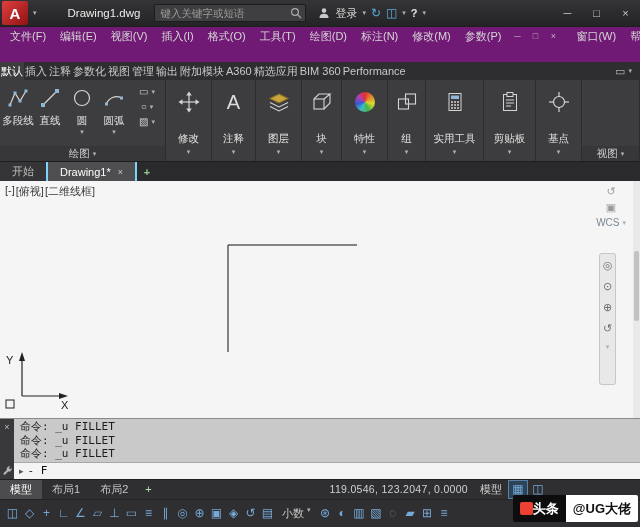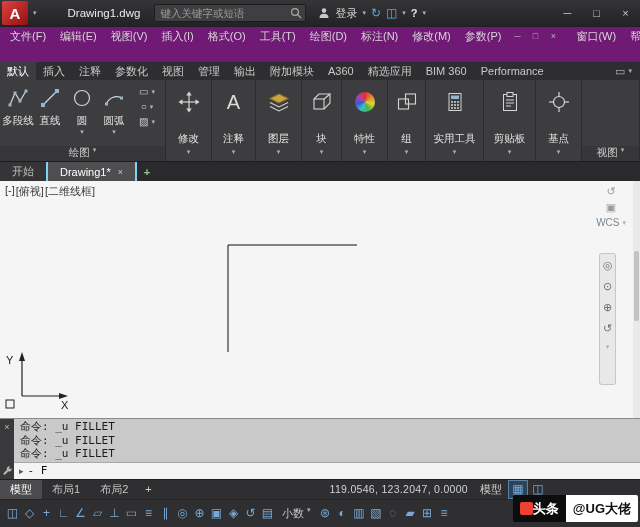--- a/index.html
+++ b/index.html
@@ -28,28 +28,28 @@
 
   
   .menubar{flex:0 0 36px;background:#701a75;border-top:1px solid #1f1f1f;display:flex;flex-direction:row;}
   .menu-row{height:18px;display:flex;align-items:center;padding-left:3px;}
   .menu-item{padding:0 7px;color:#d6d6d6;white-space:nowrap;}
   .doc-controls{margin-left:auto;display:flex;padding-right:4px;}
   .dc{width:18px;text-align:center;color:#b5b5b5;font-size:9px;}
 
   
   .ribbontabs{flex:0 0 18px;background:#2e2e30;display:flex;align-items:stretch;}
-  .rtab{padding:0 7px;display:flex;align-items:center;color:#c9c9c9;white-space:nowrap;}
+  .rtab{padding:0 1px;display:flex;align-items:center;color:#c9c9c9;white-space:nowrap;}
   .rtab.active{background:#3d3d3f;color:#fff;}
   .rtab-toggle{margin-left:auto;display:flex;align-items:center;gap:3px;color:#aaa;padding-right:8px;}
 
   
   .ribbon{flex:0 0 82px;background:#3d3d3f;display:flex;border-bottom:1px solid #1e1e1e;}
   .panel{border-right:1px solid #2c2c2e;display:flex;flex-direction:column;}
-  .panel-label{flex:0 0 15px;background:#37373a;display:flex;align-items:flex-start;justify-content:center;gap:3px;
+  .panel-label{flex:0 0 15px;background:#37373a;display:flex;align-items:center;justify-content:center;gap:3px;
     color:#cfcfcf;font-size:10.5px;}
   .draw-panel{width:166px;}
   .draw-tools{flex:1;display:flex;padding:2px 1px 0 2px;}
   .tool{width:32px;display:flex;flex-direction:column;align-items:center;}
   .ticon{height:32px;display:flex;align-items:center;justify-content:center;}
   .tlabel{font-size:10.5px;color:#e2e2e2;white-space:nowrap;}
   .tchev{height:8px;font-size:7px;color:#b0b0b0;}
   .small-grid{width:34px;display:flex;flex-direction:column;gap:4px;padding-top:4px;}
   .sg-row{display:flex;align-items:center;justify-content:center;gap:3px;color:#cfcfcf;font-size:10px;}
   .cpanel{display:flex;flex-direction:column;align-items:center;padding-top:6px;border-right:1px solid #2c2c2e;}

